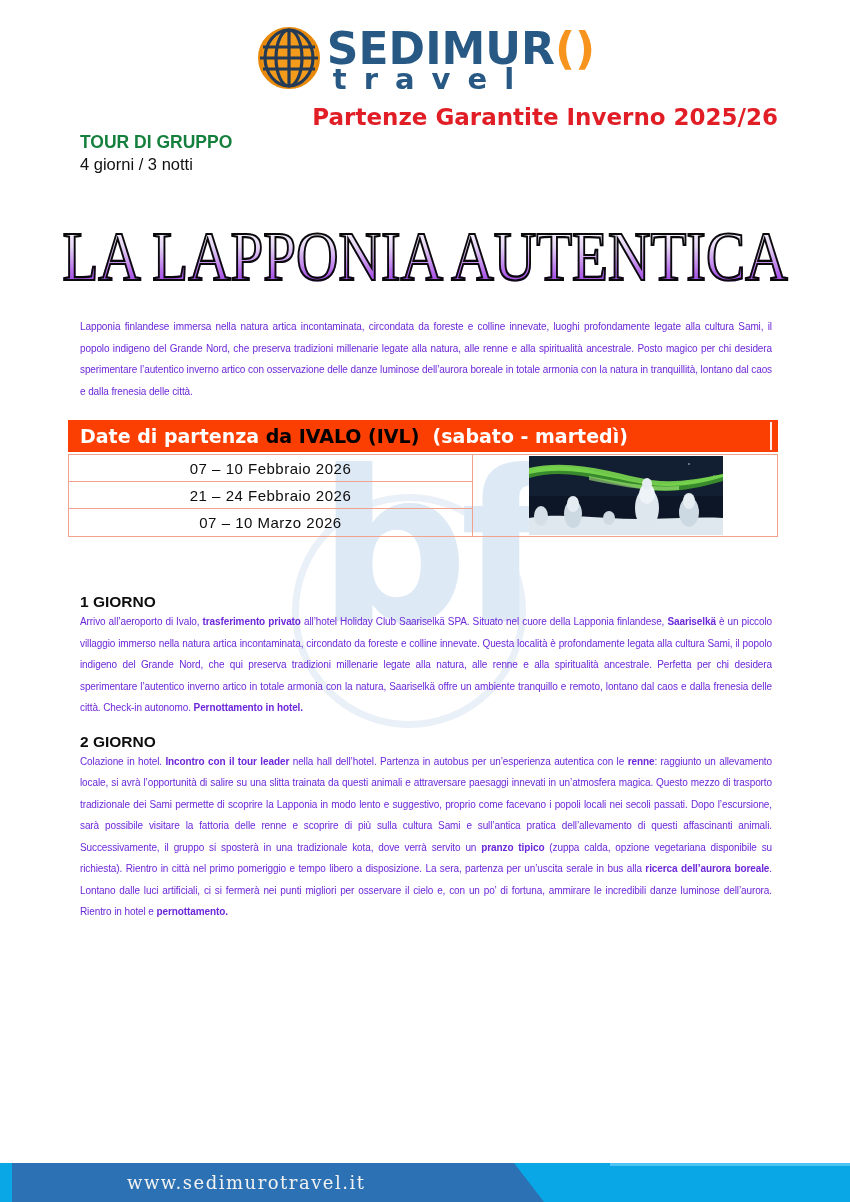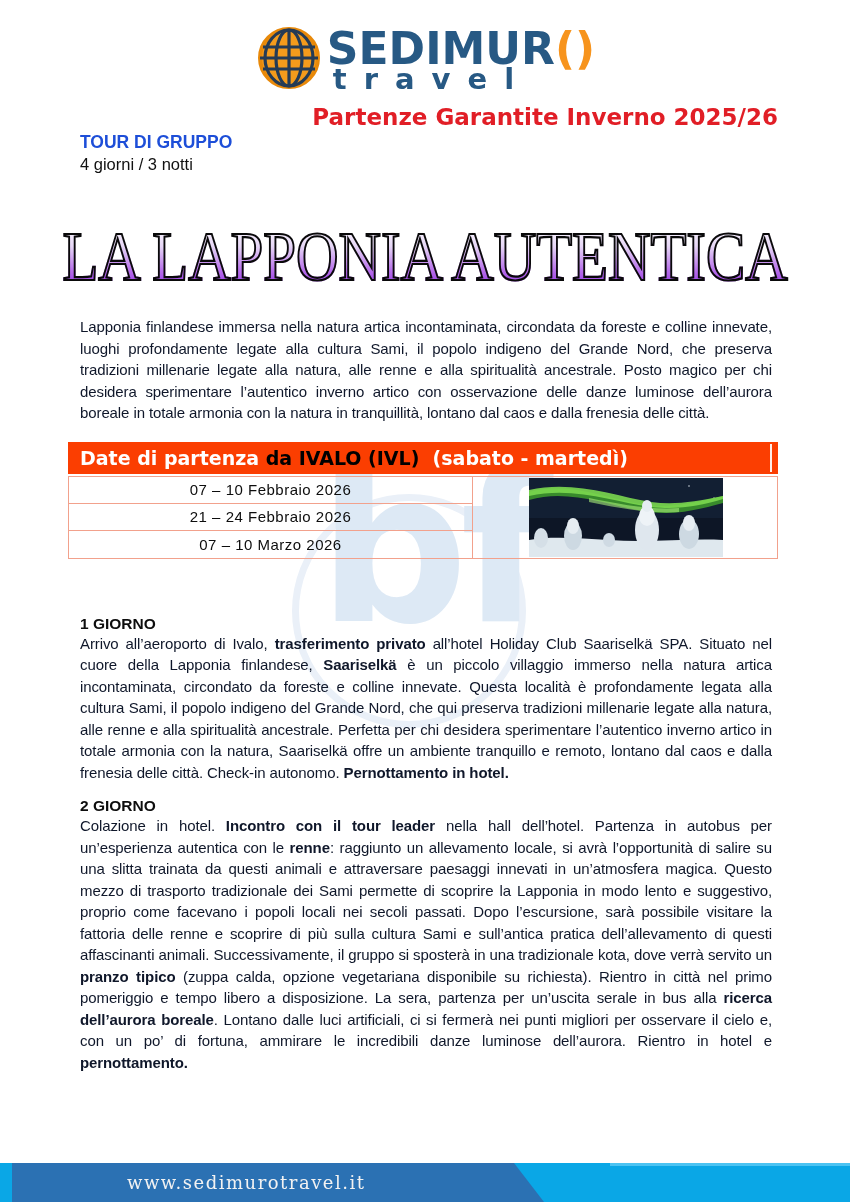--- a/index.html
+++ b/index.html
@@ -49,39 +49,39 @@
     -webkit-text-stroke:1.3px #215c1d;
     filter:drop-shadow(2px 2px 0 rgba(160,185,160,.55));
   }
   .partenze-row { text-align:right; padding-right:72px; margin-top:8px; }
   .partenze {
     font-family:"DejaVu Sans", sans-serif; font-weight:bold; font-size:23px;
     color:#E11E26;
     text-align:center;
   }
   
-  .tourtype { margin:2px 0 0 80px; font-weight:bold; font-size:17.5px; color:#1d4ed8; }
+  .tourtype { margin:2px 0 0 80px; font-weight:bold; font-size:17.5px; color:#15803d; }
   .duration { margin:2px 0 0 80px; font-size:16.5px; color:#111; }
   
   .title-row { text-align:center; margin-top:48px; height:76px; }
   .wordart {
     display:inline-block;
     font-family:"Liberation Serif", serif;
     font-size:60px; line-height:1;
     letter-spacing:0px;
     background:linear-gradient(180deg,#ffffff 0%, #e6d6f6 35%, #b468e9 72%, #8b2be0 100%);
     -webkit-background-clip:text; background-clip:text; color:transparent;
     -webkit-text-stroke:1.9px #0a0a0a;
     transform:scale(0.98,1.16); transform-origin:center top;
   }
   
   .para {
     width:692px; margin:18px auto 0 80px;
-    font-size:15px; line-height:21.5px;
-    text-align:justify; letter-spacing:-0.1px; color:#0f172a;
+    font-size:10px; line-height:21.5px;
+    text-align:justify; letter-spacing:-0.1px; color:#6d28d9;
   }
   .b { font-weight:bold; }
   
   .dep-table { width:710px; margin:18px 0 0 68px; }
   .dep-header {
     position:relative;
     height:32px; background:#FB3E01;
     display:flex; align-items:center;
     padding-left:12px;
     font-family:"DejaVu Sans", sans-serif; font-weight:bold; font-size:19px;

